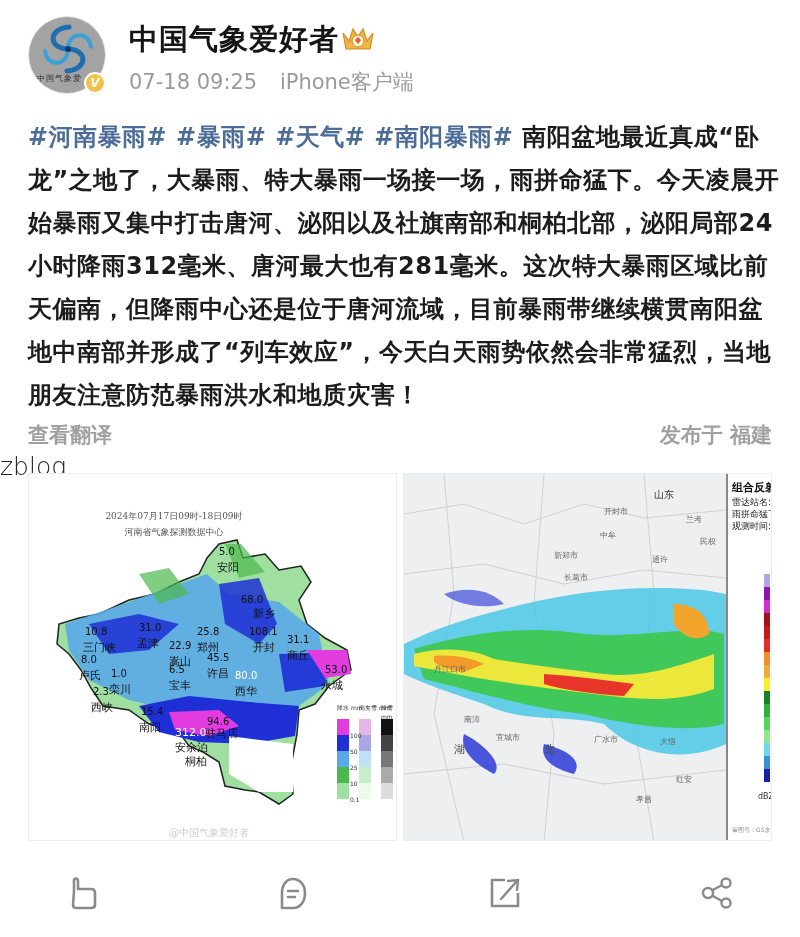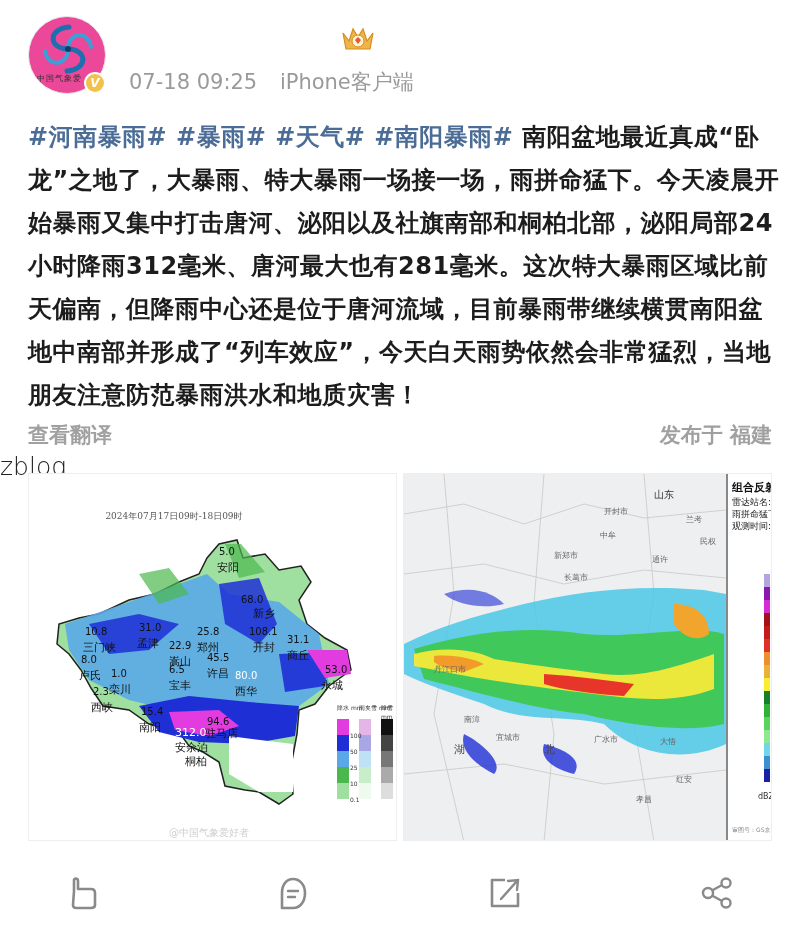--- a/index.html
+++ b/index.html
@@ -1,21 +1,21 @@
 <!DOCTYPE html>
 <html><head>
 <meta charset="utf-8">
 <style>
   * { box-sizing: border-box; margin: 0; padding: 0; }
   html, body { width: 800px; height: 937px; background: #ffffff; overflow: hidden; }
   body { font-family: "DejaVu Sans", "Liberation Sans", sans-serif; color: #1a1a1a; position: relative; }
 
   .header { position: absolute; left: 28px; top: 16px; width: 760px; height: 90px; }
   .avatar { position: absolute; left: 0; top: 0; width: 78px; height: 78px; border-radius: 50%;
-            background: #ec4899; border: 1px solid #e6e9ec; overflow: hidden; }
+            background: #a3a3a3; border: 1px solid #e6e9ec; overflow: hidden; }
   .avatar svg { position: absolute; left: 10px; top: 6px; }
   .avatar-caption { position: absolute; left: 8px; top: 56px; font-size: 8px; color: #333; letter-spacing: 1px; }
   .verified-badge { position: absolute; left: 56px; top: 56px; width: 22px; height: 22px; border-radius: 50%;
                     background: #f2c14a; border: 2px solid #fff; color: #fff; font-size: 12px; font-weight: bold;
                     text-align: center; line-height: 18px; font-style: italic; }
   .user-name { position: absolute; left: 101px; top: 4px; font-size: 29px; font-weight: bold; color: #151515; letter-spacing: 1px; }
   .crown-icon { position: absolute; left: 312px; top: 7px; width: 36px; height: 30px; }
   .meta { position: absolute; left: 101px; top: 52px; font-size: 21px; color: #9a9a9a; }
   .meta span + span { margin-left: 16px; }
 
@@ -65,20 +65,21 @@
         <path d="M29 26 C 10 26, 8 6, 30 4" stroke="#1f6fb0" stroke-width="5"></path>
         <path d="M29 26 C 48 26, 50 46, 28 48" stroke="#1f6fb0" stroke-width="5"></path>
         <path d="M29 26 C 29 8, 50 8, 52 24" stroke="#3aa0d8" stroke-width="4"></path>
         <path d="M29 26 C 29 44, 8 44, 6 28" stroke="#3aa0d8" stroke-width="4"></path>
         <circle cx="29" cy="26" r="3" fill="#0f3c6e" stroke="none"></circle>
       </g>
     </svg>
     <div class="avatar-caption">中国气象爱</div>
   </div>
   <div class="verified-badge">V</div>
+  <div class="user-name">中国气象爱好者</div>
   <div class="crown-icon">
     <svg width="36" height="30" viewBox="0 0 36 30">
       <path d="M3 10 L9 18 L13 6 L18 14 L23 6 L27 18 L33 10 L30 26 L6 26 Z" fill="#f0b548" stroke="#d48d1f" stroke-width="1.2"></path>
       <circle cx="18" cy="18" r="6" fill="#fff3d6" stroke="#d48d1f" stroke-width="1"></circle>
       <path d="M15 17 l3 -3 l3 3 l-3 4 z" fill="#e55a2b"></path>
     </svg>
   </div>
   <div class="meta">
     <span>07-18 09:25</span>
     <span>iPhone客户端</span>
@@ -93,20 +94,21 @@
   <span>南阳盆地最近真成“卧龙”之地了，大暴雨、特大暴雨一场接一场，雨拼命猛下。今天凌晨开始暴雨又集中打击唐河、泌阳以及社旗南部和桐柏北部，泌阳局部24小时降雨312毫米、唐河最大也有281毫米。这次特大暴雨区域比前天偏南，但降雨中心还是位于唐河流域，目前暴雨带继续横贯南阳盆地中南部并形成了“列车效应”，今天白天雨势依然会非常猛烈，当地朋友注意防范暴雨洪水和地质灾害！</span>
 </div>
 
 <div class="translate">查看翻译</div>
 <div class="location">发布于 福建</div>
 
 <div class="watermark-top">zblog</div>
 
 <div class="img-tile img-left">
   <div class="map-sub" style="top:36px;">2024年07月17日09时-18日09时</div>
+  <div class="map-sub" style="top:52px;">河南省气象探测数据中心</div>
 
   <svg width="369" height="368" style="position:absolute;left:0;top:0;">
     <path d="M190 70 L208 66 L214 84 L236 80 L250 96 L272 92 L282 108 L270 126 L278 150 L296 164 L318 176 L322 196 L300 212 L286 230 L270 236 L268 260 L262 292 L264 320 L250 330 L230 318 L216 316 L196 312 L190 288 L174 278 L160 272 L150 258 L120 250 L100 236 L74 232 L62 214 L52 196 L40 180 L28 170 L30 150 L50 144 L70 140 L100 126 L126 120 L150 108 L170 100 L178 84 Z" fill="#9fe0a0" stroke="#222" stroke-width="1.5"></path>
     <path d="M36 150 L100 128 L150 110 L178 100 L200 120 L250 128 L290 160 L300 210 L270 232 L200 250 L150 238 L100 226 L60 206 L40 176 Z" fill="#5aa8e8" opacity="0.9"></path>
     <path d="M60 150 L110 140 L150 150 L120 176 L80 180 Z" fill="#1f2fd6" opacity="0.85"></path>
     <path d="M190 110 L230 104 L248 150 L230 170 L196 150 Z" fill="#1f2fd6" opacity="0.85"></path>
     <path d="M250 180 L300 178 L296 212 L256 218 Z" fill="#1f2fd6" opacity="0.9"></path>
     <path d="M278 176 L318 176 L322 200 L296 204 Z" fill="#e23be0"></path>
     <path d="M110 232 L160 222 L220 228 L270 232 L266 262 L220 270 L170 268 L130 258 Z" fill="#1f2fd6"></path>
     <path d="M140 238 L190 236 L210 252 L180 262 L146 256 Z" fill="#e23be0"></path>

